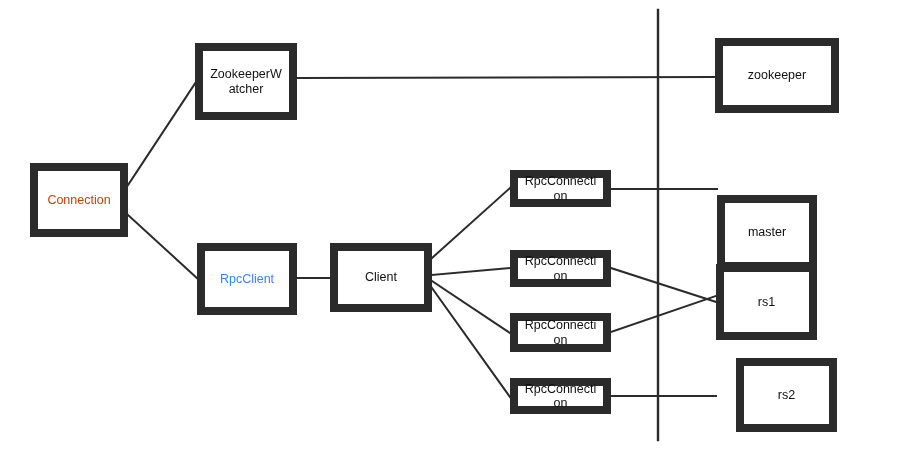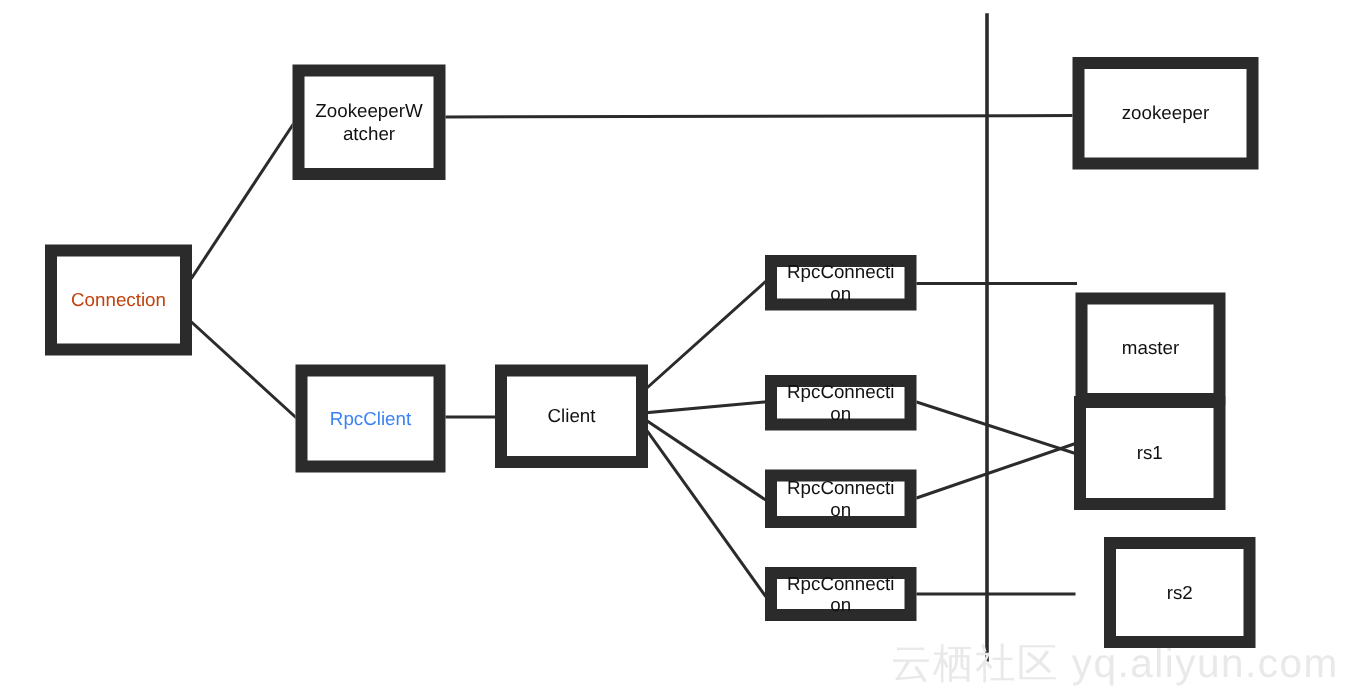--- a/index.html
+++ b/index.html
@@ -64,21 +64,20 @@
     z-index: 1;
     white-space: nowrap;
     user-select: none;
   }
 </style>
 </head>
 <body>
 
 <div id="canvas">
 
-  <div class="watermark">云栖社区 yq.aliyun.com</div>
 
   <svg id="edges" viewBox="0 0 904 461" width="904" height="461" xmlns="http://www.w3.org/2000/svg">
       <line x1="128" y1="185" x2="196" y2="82" stroke="#2b2b2b" stroke-width="2" stroke-linecap="square"></line>
       <line x1="128" y1="215" x2="198" y2="279" stroke="#2b2b2b" stroke-width="2" stroke-linecap="square"></line>
       <line x1="297" y1="78" x2="715" y2="77" stroke="#2b2b2b" stroke-width="2" stroke-linecap="square"></line>
       <line x1="297" y1="278" x2="330" y2="278" stroke="#2b2b2b" stroke-width="2" stroke-linecap="square"></line>
       <line x1="432" y1="258" x2="510" y2="188" stroke="#2b2b2b" stroke-width="2" stroke-linecap="square"></line>
       <line x1="432" y1="275" x2="510" y2="268" stroke="#2b2b2b" stroke-width="2" stroke-linecap="square"></line>
       <line x1="432" y1="281" x2="510" y2="333" stroke="#2b2b2b" stroke-width="2" stroke-linecap="square"></line>
       <line x1="432" y1="288" x2="510" y2="397" stroke="#2b2b2b" stroke-width="2" stroke-linecap="square"></line>

